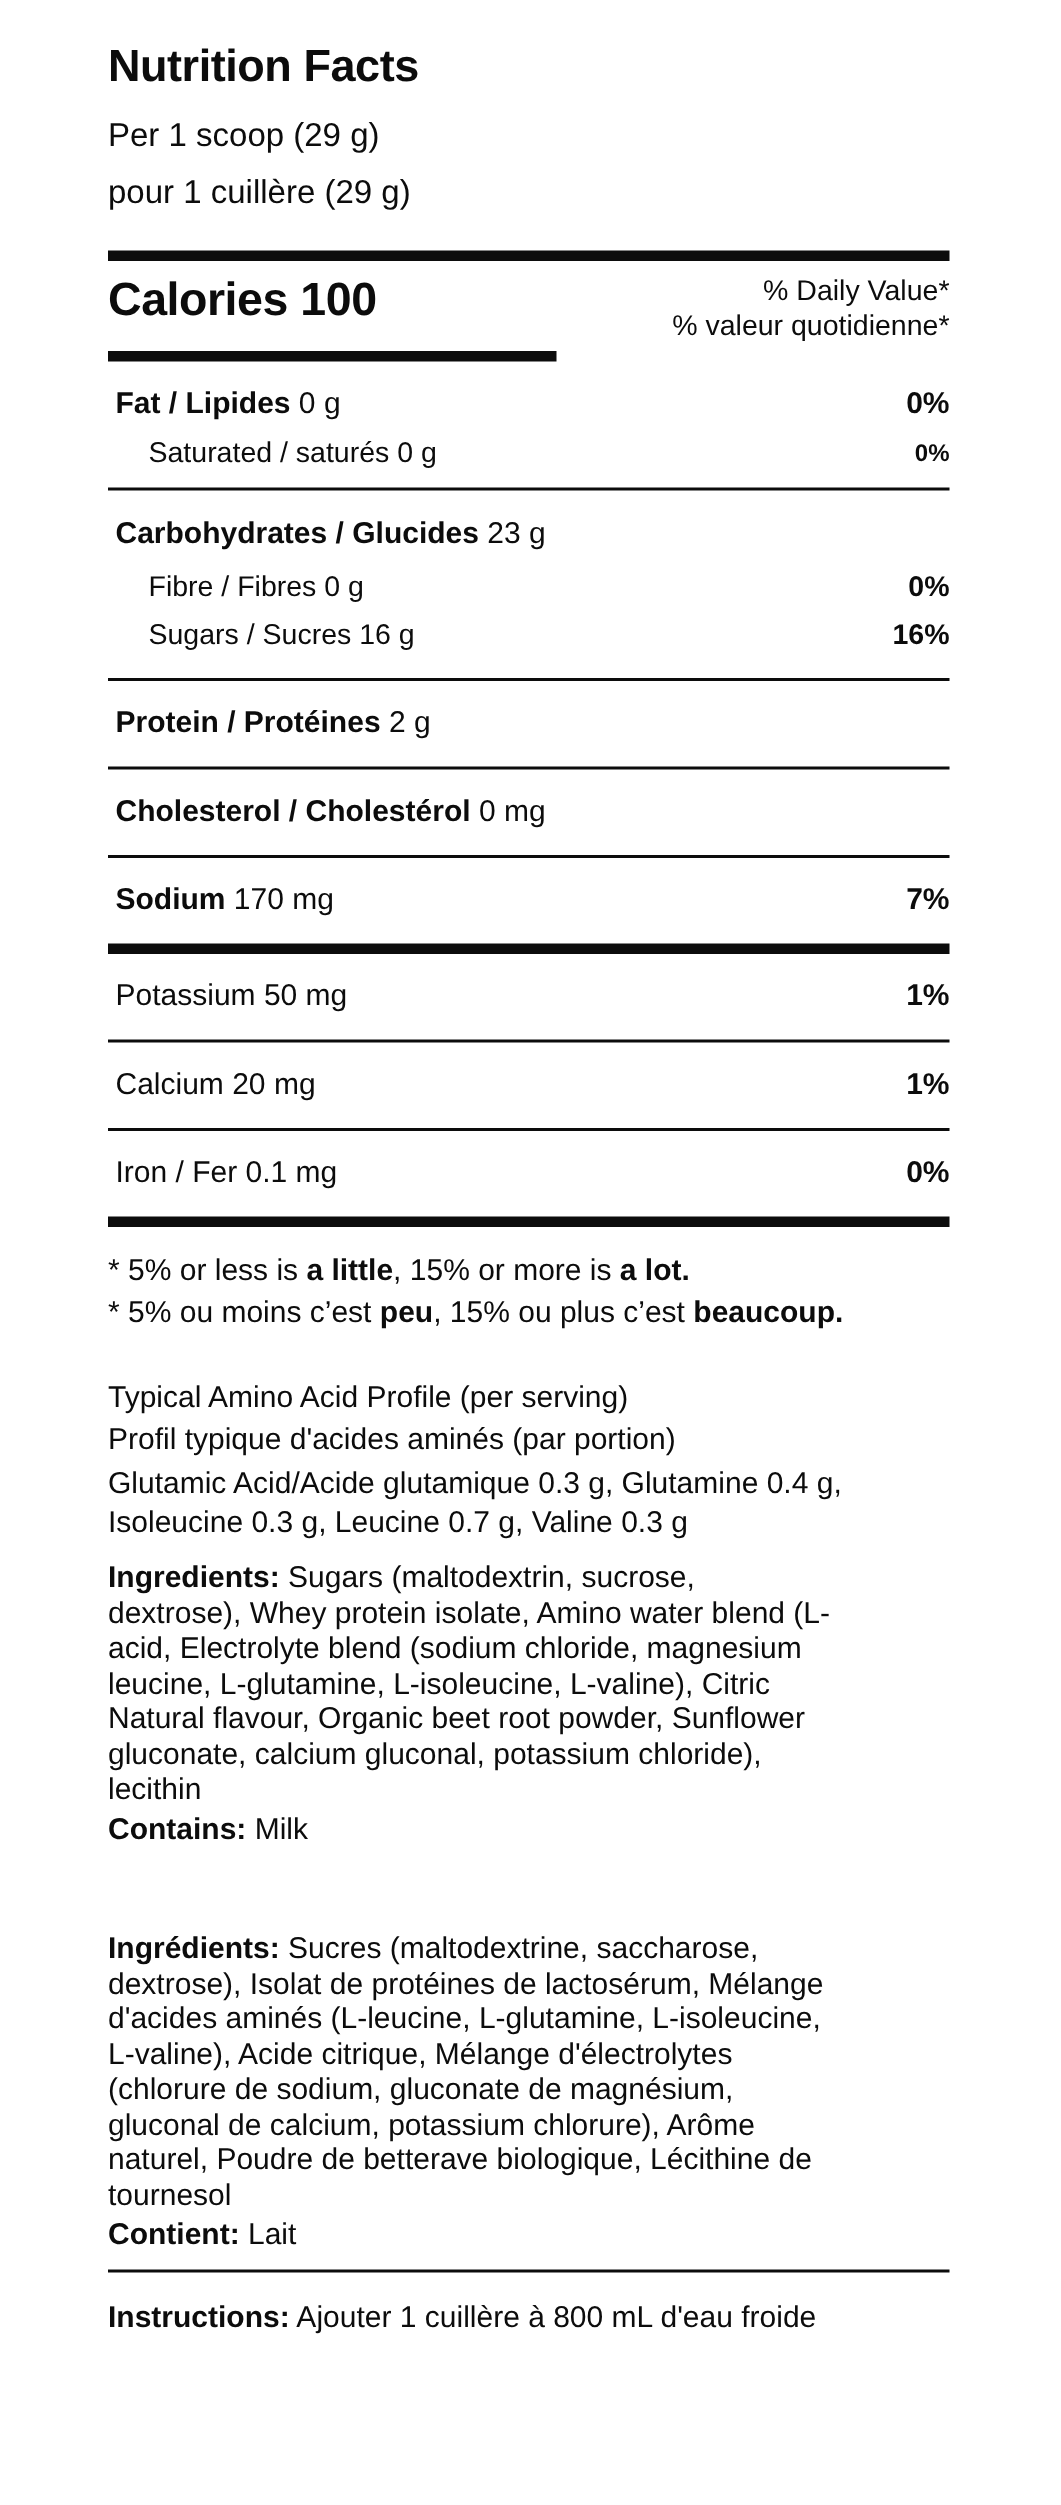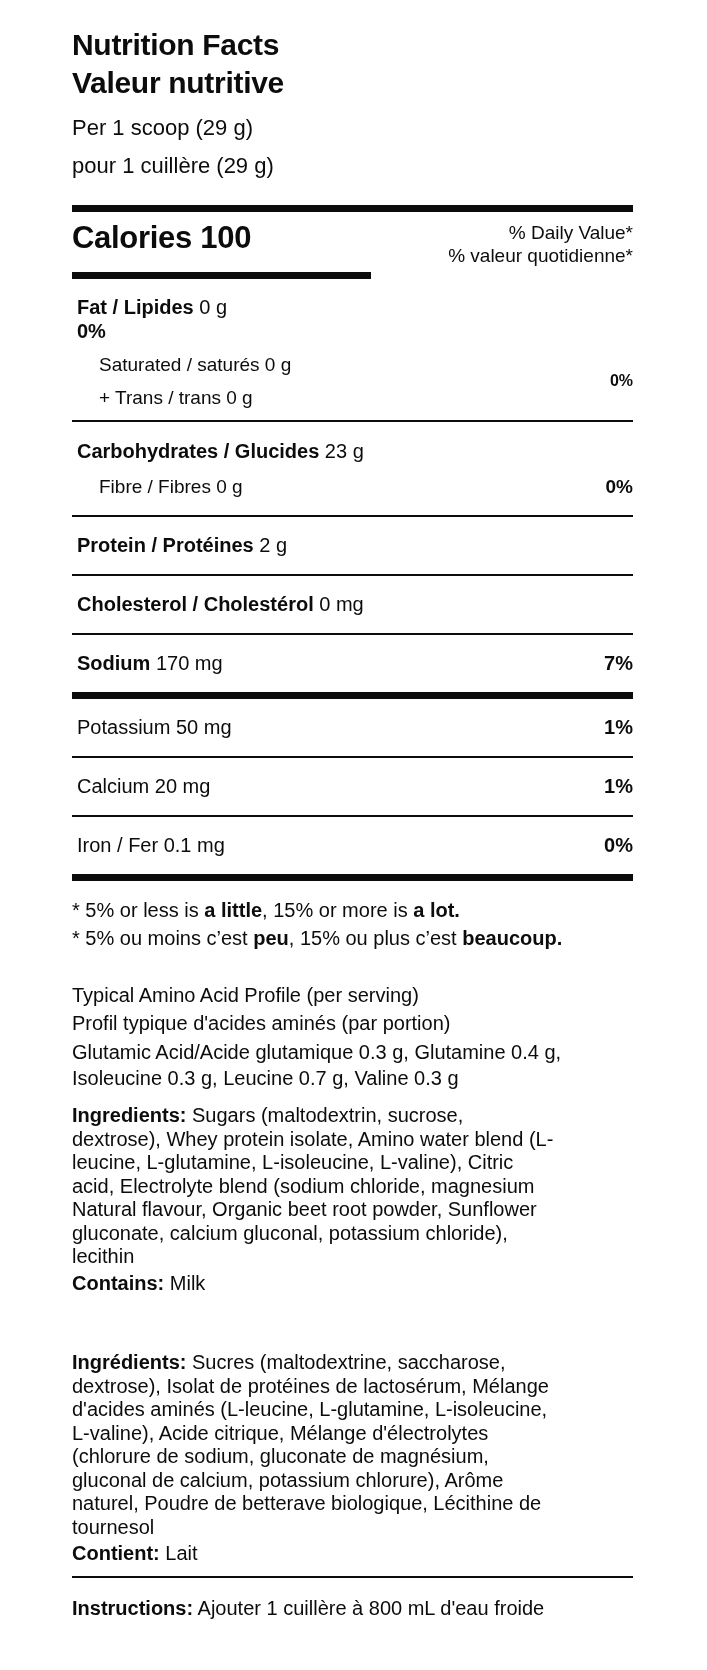--- a/index.html
+++ b/index.html
@@ -20,21 +20,21 @@
   .hr { border-top:2px solid #0c0c0c; height:0; }
 
   .cal-row { display:flex; justify-content:space-between; align-items:flex-start; margin-top:7px;gap:20px; }
   .cal { font-size:31px; font-weight:700; line-height:38px; letter-spacing:-0.3px; }
   .dvh { text-align:right; font-size:19px; line-height:23px; padding-top:2px; }
   .bar-med { height:7px; width:299px; background:#0c0c0c; margin-top:5px; }
 
   .row { display:flex; justify-content:space-between; align-items:baseline;
          font-size:20px; line-height:24px; padding-left:5px; }
   .row .dv { font-weight:700; white-space:nowrap; }
-  .row-fat { margin-top:16px;flex-direction:column; }
+  .row-fat { margin-top:16px; }
 
   .sub-combo { display:flex; justify-content:space-between; align-items:center; margin-top:5px; padding-left:5px; }
   .sub-combo .lines div { font-size:19px; line-height:33px; padding-left:22px; }
   .sub-combo .dv { font-weight:700; }
 
   .hr-carb { margin-top:6px; }
   .row-carb { margin-top:17px; }
   .row.subrow { font-size:19px; line-height:32px; }
   .row.subrow .nm { padding-left:22px; }
   .row-fibre { margin-top:8px; }
@@ -60,21 +60,20 @@
   .instr { font-size:20px; line-height:31px; margin-top:15px; }
   .instr div { }
   b { font-weight:700; }
 </style>
 </head>
 <body>
 
 <div class="wrap">
 
   <div class="title">Nutrition Facts</div>
-  <div class="title">Valeur nutritive</div>
   <div class="serving">Per 1 scoop (29 g)</div>
   <div class="serving fr">pour 1 cuillère (29 g)</div>
 
   <div class="bar bar-top"></div>
 
   <div class="cal-row">
     <div class="cal">Calories 100</div>
     <div class="dvh">
       <div>% Daily Value*</div>
       <div>% valeur quotidienne*</div>
@@ -82,33 +81,36 @@
   </div>
   <div class="bar-med"></div>
 
   <div class="row row-fat">
     <span class="nm"><b>Fat / Lipides</b><span> 0 g</span></span>
     <span class="dv">0%</span>
   </div>
   <div class="sub-combo">
     <div class="lines">
       <div>Saturated / saturés 0 g</div>
-      <div>+ Trans / trans 0 g</div>
     </div>
     <span class="dv">0%</span>
   </div>
 
   <div class="hr hr-carb"></div>
 
   <div class="row row-carb">
     <span class="nm"><b>Carbohydrates / Glucides</b><span> 23 g</span></span>
   </div>
   <div class="row subrow row-fibre">
     <span class="nm">Fibre / Fibres 0 g</span>
     <span class="dv">0%</span>
+  </div>
+  <div class="row subrow">
+    <span class="nm">Sugars / Sucres 16 g</span>
+    <span class="dv">16%</span>
   </div>
 
   <div class="hr hr-sec"></div>
   <div class="plain">
     <div class="row">
       <span class="nm"><b>Protein / Protéines</b><span> 2 g</span></span>
     </div>
   </div>
 
   <div class="hr"></div>
@@ -160,22 +162,22 @@
     <div class="amino-head">Profil typique d'acides aminés (par portion)</div>
     <div class="amino-body">
       <div>Glutamic Acid/Acide glutamique 0.3 g, Glutamine 0.4 g,</div>
       <div>Isoleucine 0.3 g, Leucine 0.7 g, Valine 0.3 g</div>
     </div>
   </div>
 
   <div class="ing">
     <div><b>Ingredients:</b><span> Sugars (maltodextrin, sucrose,</span></div>
     <div>dextrose), Whey protein isolate, Amino water blend (L-</div>
+    <div>acid, Electrolyte blend (sodium chloride, magnesium</div>
     <div>leucine, L-glutamine, L-isoleucine, L-valine), Citric</div>
-    <div>acid, Electrolyte blend (sodium chloride, magnesium</div>
     <div>Natural flavour, Organic beet root powder, Sunflower</div>
     <div>gluconate, calcium gluconal, potassium chloride),</div>
     <div>lecithin</div>
   </div>
   <div class="contains"><b>Contains:</b><span> Milk</span></div>
 
   <div class="ing ing-fr">
     <div><b>Ingrédients:</b><span> Sucres (maltodextrine, saccharose,</span></div>
     <div>dextrose), Isolat de protéines de lactosérum, Mélange</div>
     <div>d'acides aminés (L-leucine, L-glutamine, L-isoleucine,</div>

